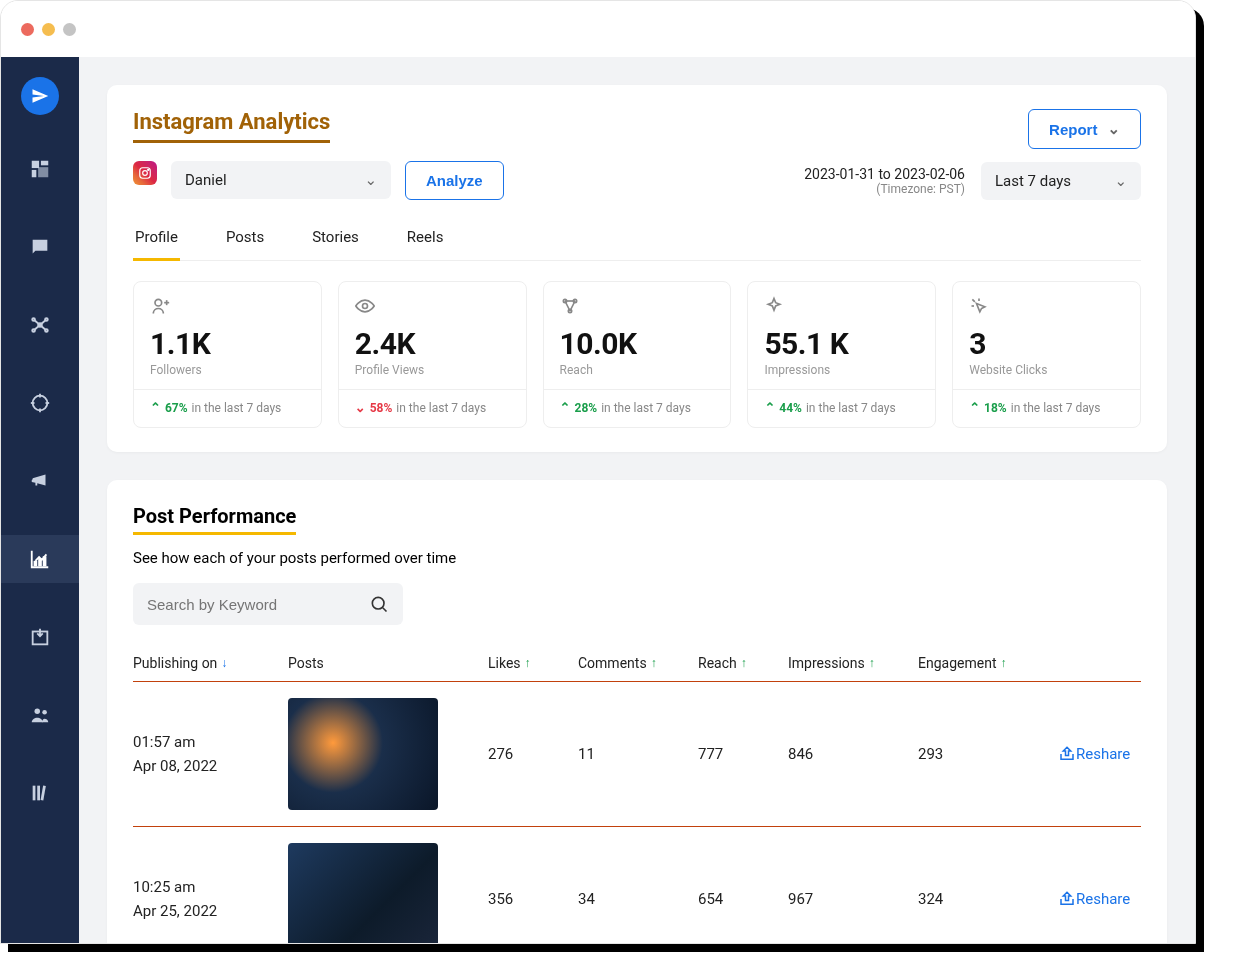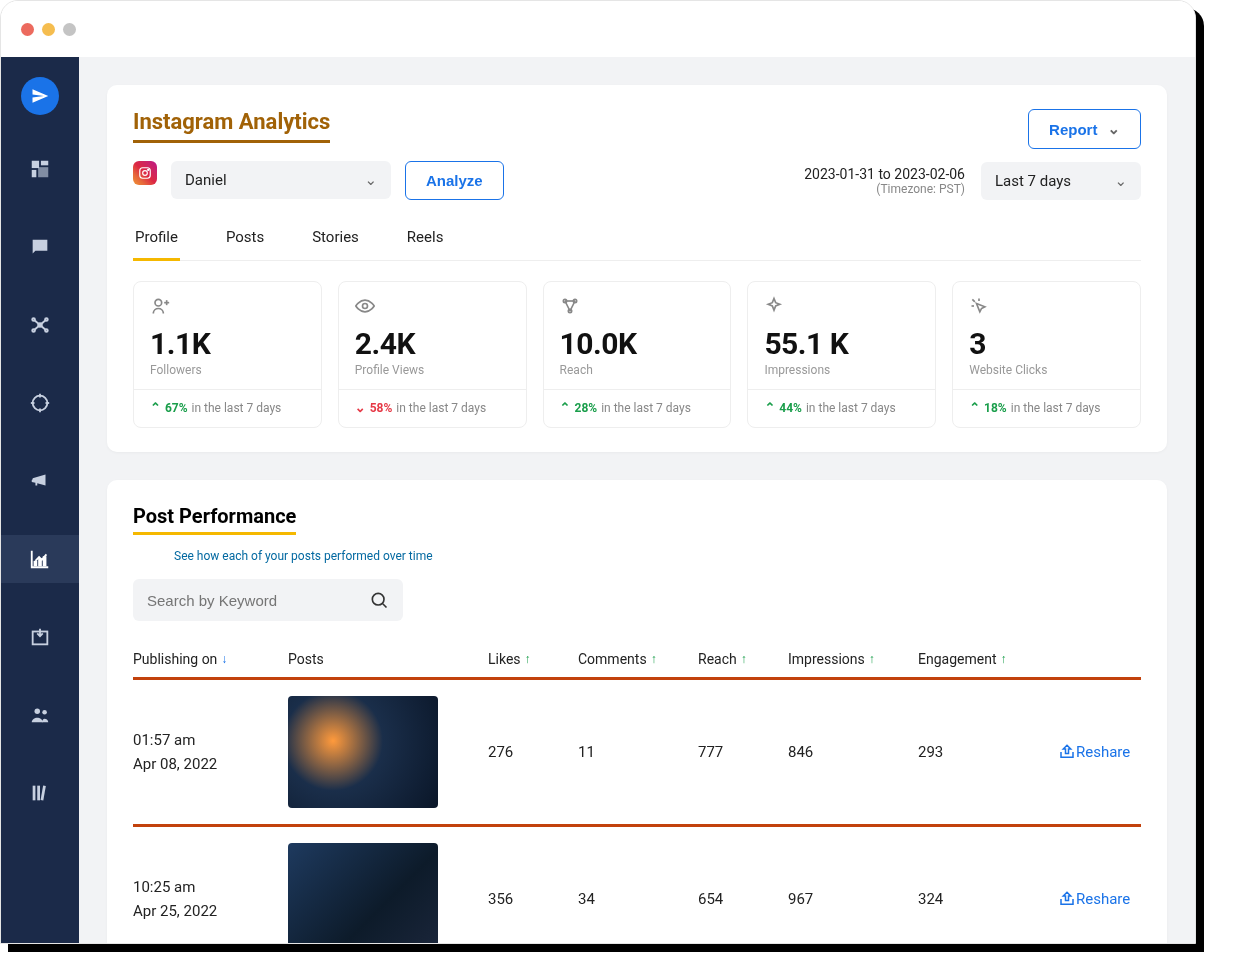--- a/index.html
+++ b/index.html
@@ -154,37 +154,37 @@
 .delta .up { color: #1a9e4b; font-weight:700; }
 .delta .down { color: #e63946; font-weight:700; }
 .delta .arr { font-size: 13px; }
 .section2 { margin-top: 28px; }
 .section-title {
   font-size: 20px; font-weight: 700;
   display: inline-block;
   border-bottom: 3px solid #f5b800;
   padding-bottom: 4px;
 }
-.section-sub { color: #0369a1; font-size: 12px; margin-top: 14px; margin-left: 41px; }
+.section-sub { color: #000000; font-size: 15px; margin-top: 14px; }
 .search-box {
   margin-top: 16px;
   background: #f2f3f5;
   border-radius: 6px;
   width: 270px;
   padding: 11px 14px;
   display: flex; align-items: center; justify-content: space-between;
   color: #666;
   font-size: 15px;
 }
 .table { margin-top: 20px; width: 100%; }
 .thead, .trow {
   display: grid;
   grid-template-columns: 155px 200px 90px 120px 90px 130px 140px 110px;
   align-items: center;
-  border-bottom: 3px solid #c2410c;
+  border-bottom: 1px solid #c2410c;
 }
 .thead { padding: 10px 0; font-size: 14px; color: #222; }
 .thead .th { display:flex; align-items:center; gap:4px; }
 .sort-up { color:#1a9e4b; font-size:12px; }
 .sort-down { color:#1a73e8; font-size:12px; }
 .trow { padding: 16px 0; font-size: 15px; color: #222; }
 .pub-cell .time { font-size: 15px; }
 .pub-cell .date { font-size: 15px; margin-top: 6px; }
 .thumb {
   width: 150px; height: 112px; border-radius: 4px;

